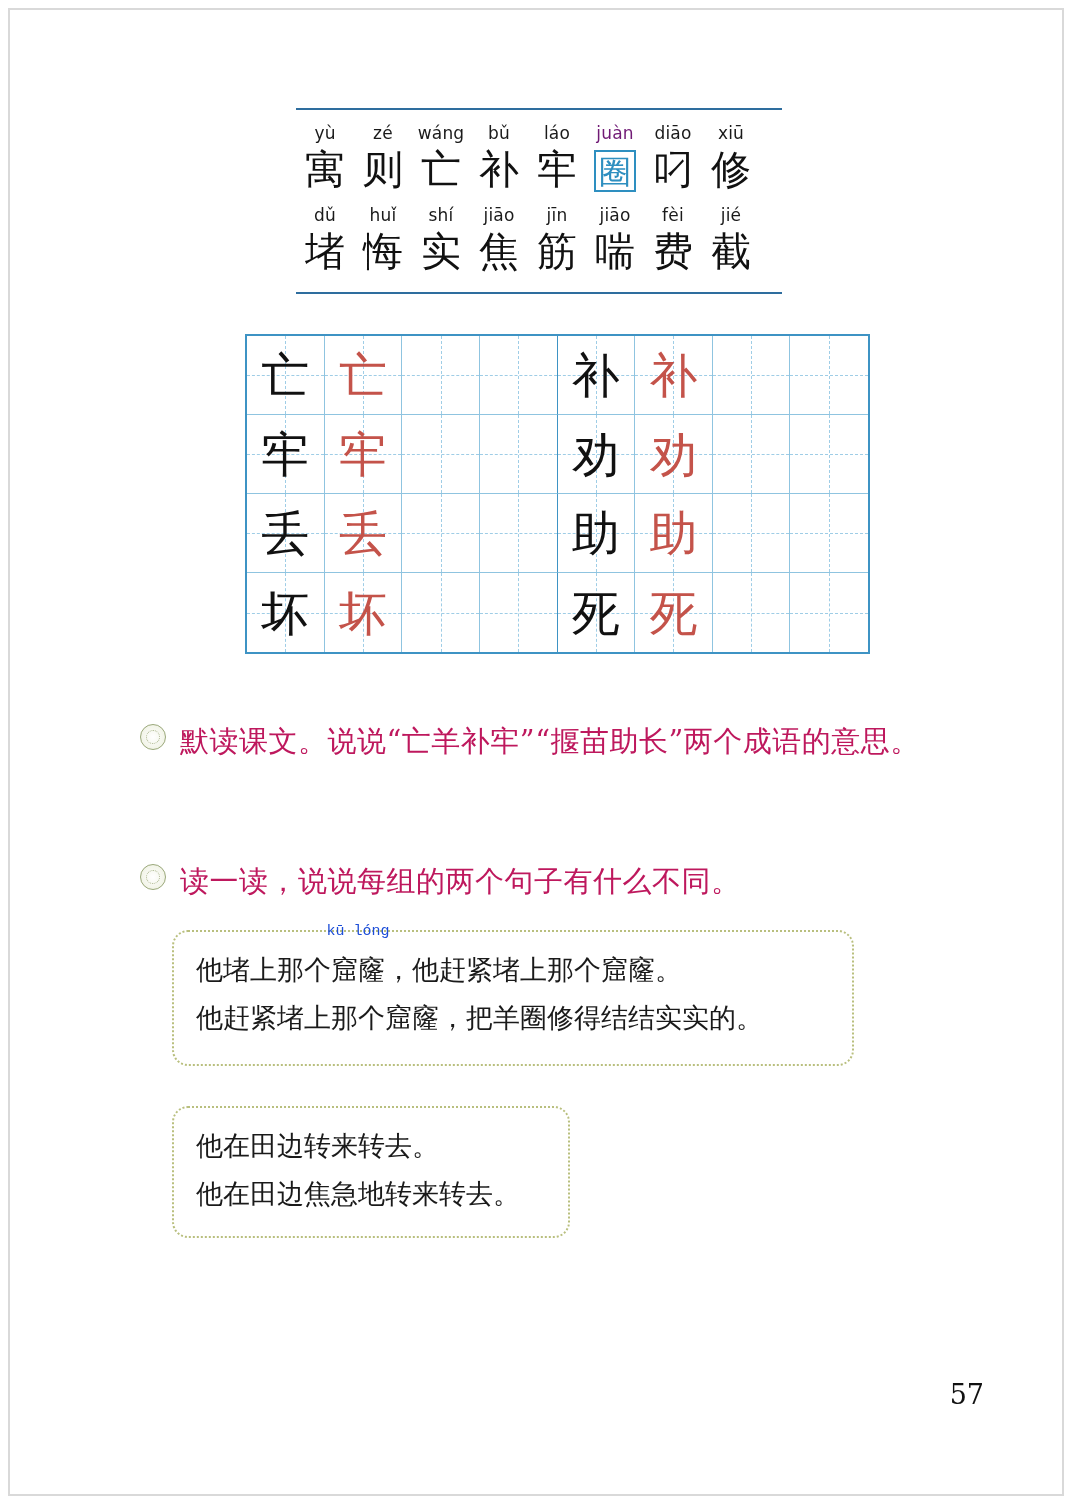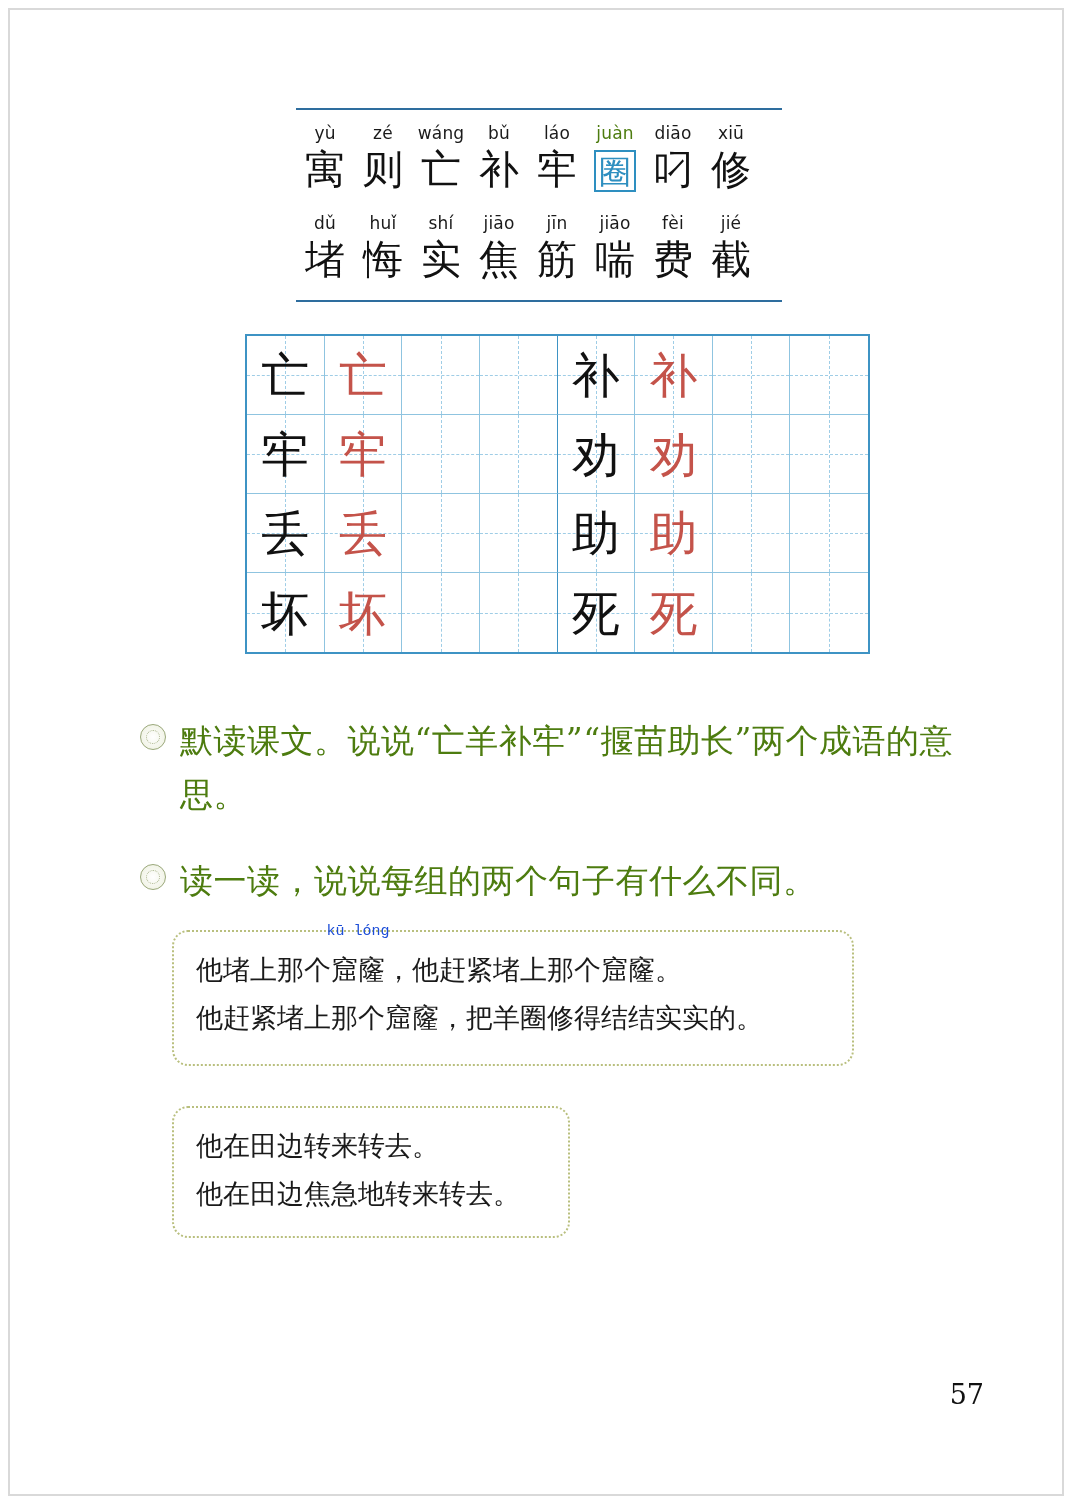--- a/index.html
+++ b/index.html
@@ -33,35 +33,35 @@
     width: 486px;
     border-top: 2px solid #2e6d9e;
     border-bottom: 2px solid #2e6d9e;
     padding: 12px 0 10px 0;
     box-sizing: border-box;
   }
   .char-row {
     display: flex;
     justify-content: flex-start;
     gap: 0px;
-    margin-bottom: 18px;
+    margin-bottom: 10px;
   }
   .char-row:last-child { margin-bottom: 6px; }
   .char-cell {
     width: 58px;
     text-align: center;
   }
   .char-pinyin {
     font-family: "DejaVu Sans", sans-serif;
     font-size: 17px;
     line-height: 22px;
     color: #1a1a1a;
     letter-spacing: 0.2px;
   }
-  .char-pinyin.accent { color: #4d7c0f; }
+  .char-pinyin.accent { color: #701a75; }
   .char-glyph {
     font-size: 40px;
     line-height: 50px;
     font-family: "DejaVu Serif", serif;
     color: #111;
   }
   .char-glyph.boxed {
     color: #2e8fc0;
     display: inline-block;
     border: 2px solid #2e8fc0;
@@ -144,24 +144,24 @@
   .ex-bullet::after {
     content: "";
     position: absolute;
     left: 5px; top: 5px;
     width: 14px; height: 14px;
     border-radius: 50%;
     border: 1px dotted #aab58c;
     box-sizing: border-box;
   }
   .ex-text {
-    font-size: 33px;
+    font-size: 29px;
     line-height: 54px;
     font-family: "DejaVu Serif", serif;
-    color: #4d7c0f;
+    color: #be185d;
     letter-spacing: 0.5px;
   }
 
   #ex1 { left: 140px; top: 714px; width: 840px; }
   #ex2 { left: 140px; top: 854px; width: 840px; }
 
   
   .sent-box {
     position: absolute;
     border: 2px dotted #b9bf7e;

